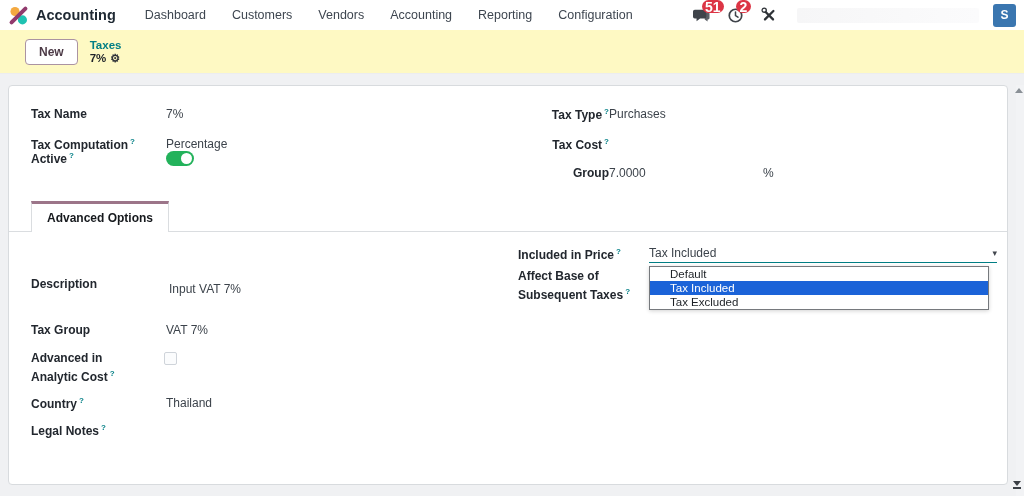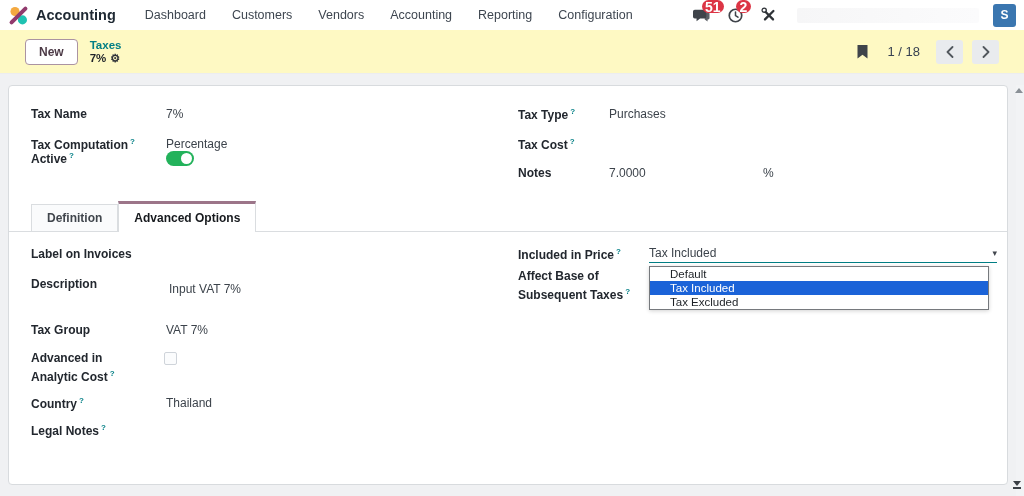--- a/index.html
+++ b/index.html
@@ -36,21 +36,21 @@
   .pager-btn { width:27px; height:24px; background:#e9ebee; border:none; border-radius:3px;
                display:flex; align-items:center; justify-content:center; cursor:pointer; }
   .pager-btn + .pager-btn { margin-left:3px; }
 
   
   .content { position:relative; height:422px; background:#f0f1f3; }
   .sheet { position:absolute; left:8px; top:11px; width:1000px; height:400px; background:#fff;
            border:1px solid #d8dbde; border-radius:4px; }
   .field { position:absolute; display:flex; align-items:center; font-size:12px; height:16px; }
   .flabel { font-weight:bold; color:#22272e; white-space:nowrap; }
-  .lcol { width:135px; } .rcol { width:91px; }
+  .lcol { width:135px; } .rcol { width:91px;text-align:right; }
   .fvalue { color:#3c434b; }
   sup.help { color:#017e84; font-size:8px; font-weight:bold; margin-left:2px; cursor:pointer; }
   .suffix { color:#3c434b; }
 
   .toggle { width:28px; height:15px; border-radius:8px; background:#23b25b; position:relative; cursor:pointer; }
   .toggle .knob { position:absolute; right:2px; top:2px; width:11px; height:11px; border-radius:50%; background:#fff; }
 
   .checkbox { position:absolute; width:13px; height:13px; border:1px solid #cfd4da; border-radius:2px;
               background:#fbfcfd; cursor:pointer; }
 
@@ -137,36 +137,20 @@
 
 <div class="control-panel">
   <button class="btn-new">New</button>
   <div class="breadcrumb">
     <a class="bc-parent">Taxes</a>
     <span class="bc-current">
       <span>7%</span>
       <span class="gear">⚙</span>
     </span>
   </div>
-  <div class="cp-right">
-    <svg class="bookmark" width="13" height="16" viewBox="0 0 13 16">
-      <path d="M1.5 1h10v13.6l-5-3.8-5 3.8z" fill="#3f444a"></path>
-    </svg>
-    <span class="pager-text">1 / 18</span>
-    <button class="pager-btn">
-      <svg width="8" height="12" viewBox="0 0 8 12">
-        <path d="M6.5 1 1.5 6l5 5" fill="none" stroke="#51575d" stroke-width="1.8" stroke-linecap="round" stroke-linejoin="round"></path>
-      </svg>
-    </button>
-    <button class="pager-btn">
-      <svg width="8" height="12" viewBox="0 0 8 12">
-        <path d="M1.5 1l5 5-5 5" fill="none" stroke="#51575d" stroke-width="1.8" stroke-linecap="round" stroke-linejoin="round"></path>
-      </svg>
-    </button>
-  </div>
 </div>
 
 <div class="content">
   <div class="sheet">
 
     <div class="field" style="left:22px; top:20px;">
       <span class="flabel lcol">
         <span>Tax Name</span>
       </span>
       <span class="fvalue">7%</span>
@@ -193,38 +177,31 @@
       <span class="fvalue">Purchases</span>
     </div>
     <div class="field" style="left:509px; top:50px;">
       <span class="flabel rcol">
         <span>Tax Cost</span><sup class="help">?</sup>
       </span>
       <span class="fvalue"></span>
     </div>
     <div class="field" style="left:509px; top:79px;">
       <span class="flabel rcol">
-        <span>Notes</span>
+        <span>Group</span>
       </span>
       <span class="fvalue" style="width:154px;">7.0000</span>
       <span class="suffix">%</span>
     </div>
 
     <div class="tabs">
-      <div class="tab inactive">Definition</div>
       <div class="tab active">Advanced Options</div>
     </div>
     <div class="tab-line"></div>
 
-    <div class="field" style="left:22px; top:160px;">
-      <span class="flabel lcol">
-        <span>Label on Invoices</span>
-      </span>
-      <span class="fvalue"></span>
-    </div>
     <div class="field" style="left:22px; top:190px;">
       <span class="flabel lcol">
         <span>Description</span>
       </span>
     </div>
     <div class="field" style="left:160px; top:195px;">
       <span class="fvalue">Input VAT 7%</span>
     </div>
     <div class="field" style="left:22px; top:236px;">
       <span class="flabel lcol">

